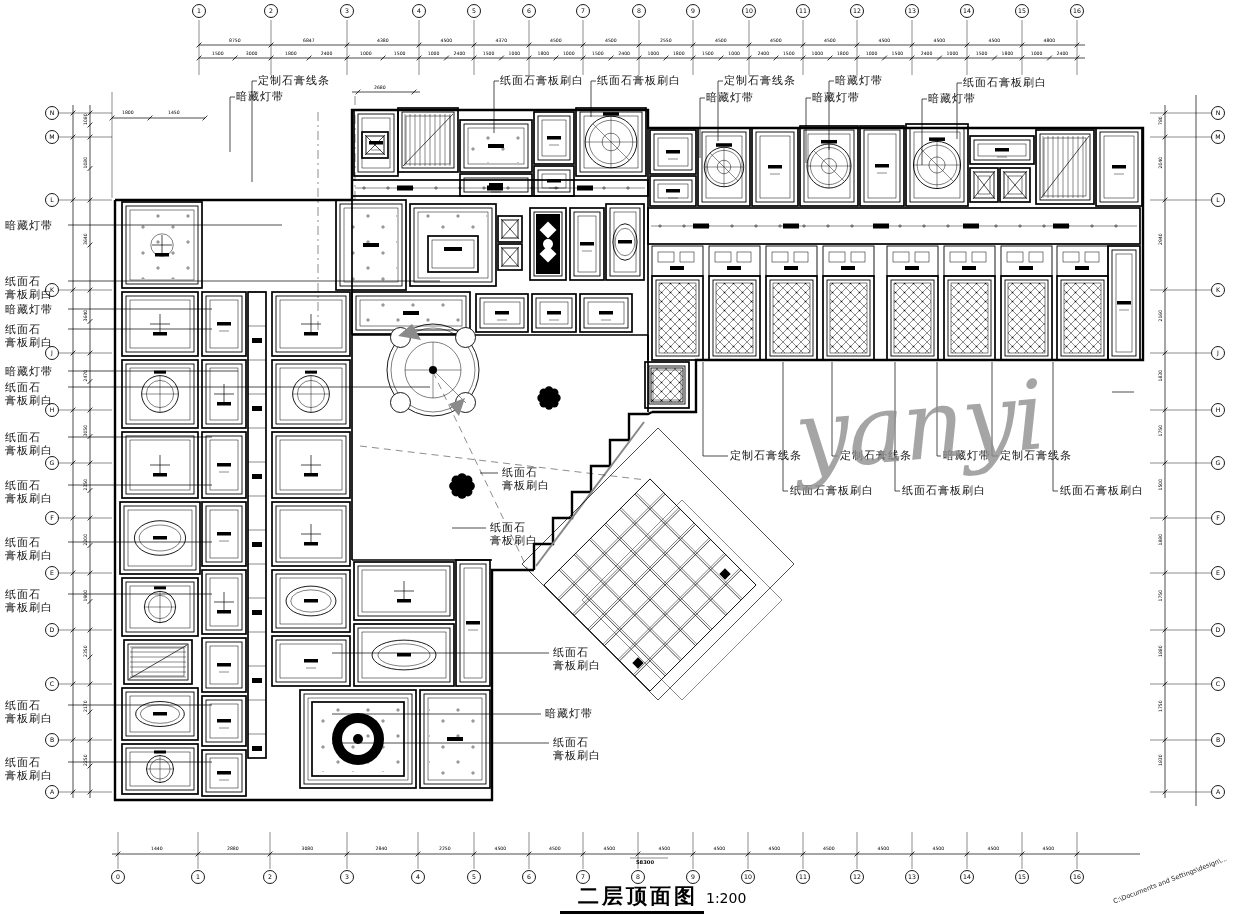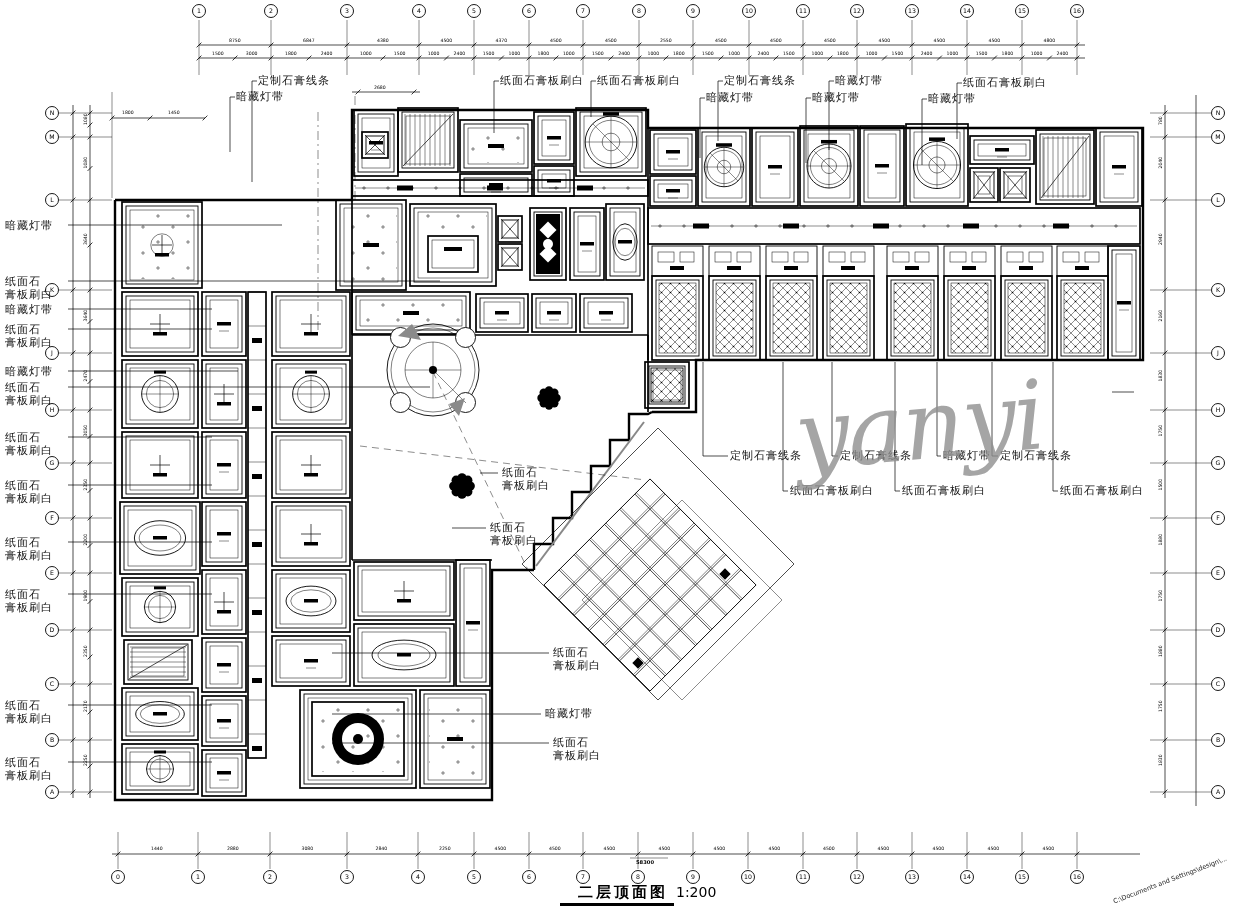--- a/index.html
+++ b/index.html
@@ -15,21 +15,21 @@
   .lt{stroke:#000;stroke-width:.45px;fill:none;}
   .blk{fill:#000;stroke:none;}
   .gry{fill:#8a8a8a;stroke:none;}
   text{fill:#000;}
   .dv{font-size:4.6px;}
   .dv2{font-size:5.2px;font-weight:bold;}
   .bub{font-size:6.2px;text-anchor:middle;}
   .ann{position:absolute;font-size:11px;line-height:13px;color:#111;white-space:pre-line;
        letter-spacing:1px;}
   #title-row{position:absolute;left:560px;top:882px;}
-  #title-text{font-size:15px;font-weight:bold;letter-spacing:3px;color:#000;
+  #title-text{font-size:21px;font-weight:bold;letter-spacing:3px;color:#000;
               border-bottom:3px solid #000;padding:0 6px 1px 18px;display:inline-block;}
   #title-scale{font-size:14px;color:#000;margin-left:2px;}
   #watermark{position:absolute;left:795px;top:370px;font-size:96px;font-style:italic;
              font-family:"DejaVu Serif",serif;color:#8f8f8f;opacity:.8;
              transform:rotate(-5deg);letter-spacing:-2px;}
   #file-path{position:absolute;left:1112px;top:898px;font-size:6.5px;color:#222;
              transform:rotate(-21deg);transform-origin:left top;white-space:nowrap;}
 </style>
 </head>
 <body>

